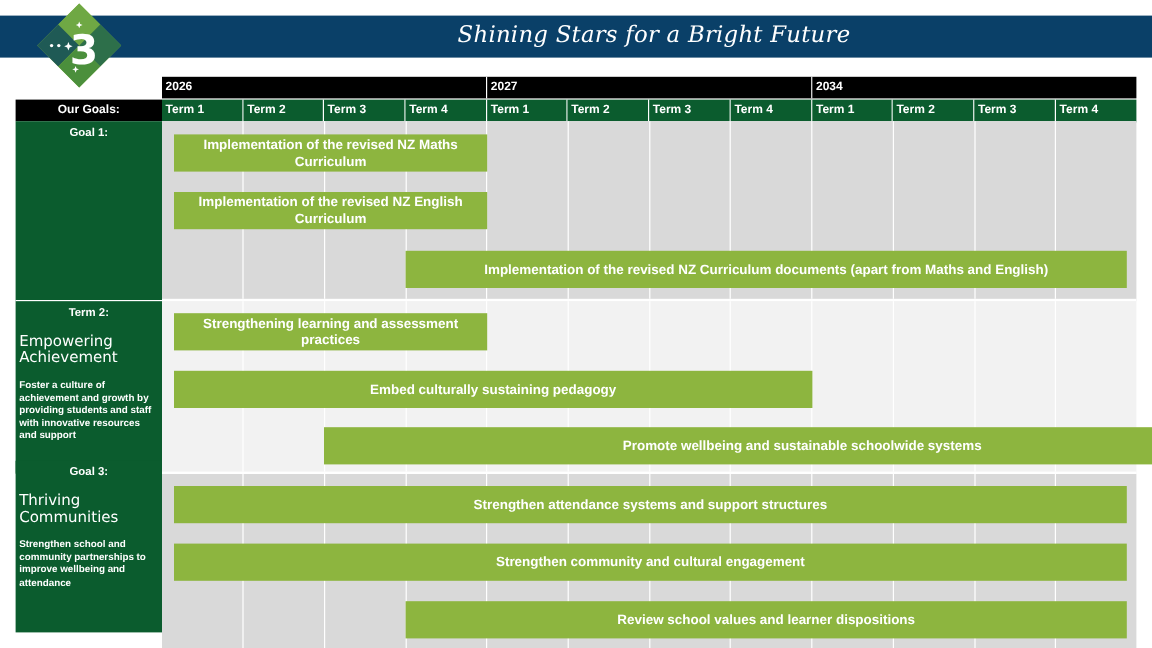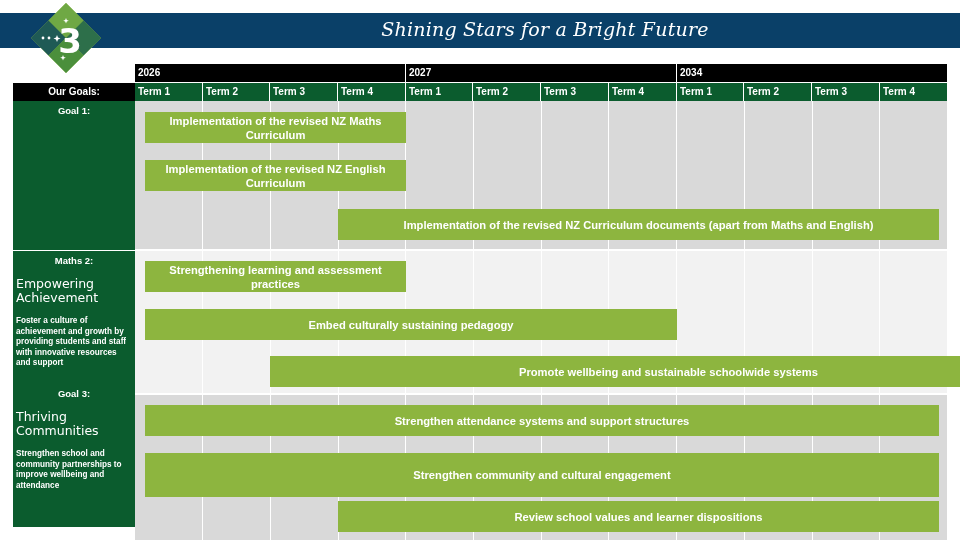--- a/index.html
+++ b/index.html
@@ -108,33 +108,33 @@
     <div class="vline" style="left:541px"></div>
     <div class="vline" style="left:609px"></div>
   <div class="vline" style="left:677px"></div>
     <div class="vline" style="left:744px"></div>
 </div>
 
 <div class="goal-cell" style="top:101px; height:150px;">
   <div class="goal-num">Goal 1:</div>
 </div>
 <div class="goal-cell" style="top:251px; height:144px;">
-  <div class="goal-num">Maths 2:</div>
+  <div class="goal-num">Term 2:</div>
   <div class="goal-name">Empowering Achievement</div>
   <div class="goal-desc">Foster a culture of achievement and growth by providing students and staff with innovative resources and support</div>
 </div>
 <div class="goal-cell" style="top:384px; height:143px; border-bottom:none;">
   <div class="goal-num">Goal 3:</div>
   <div class="goal-name">Thriving Communities</div>
   <div class="goal-desc">Strengthen school and community partnerships to improve wellbeing and attendance</div>
 </div>
 
 <div class="bar" style="left:145px; top:112px; width:261px; height:31px;">Implementation of the revised NZ Maths Curriculum</div>
 <div class="bar" style="left:145px; top:160px; width:261px; height:31px;">Implementation of the revised NZ English Curriculum</div>
 <div class="bar" style="left:338px; top:209px; width:601px; height:31px;">Implementation of the revised NZ Curriculum documents (apart from Maths and English)</div>
 
 <div class="bar" style="left:145px; top:261px; width:261px; height:31px;">Strengthening learning and assessment practices</div>
 <div class="bar" style="left:145px; top:309px; width:532px; height:31px;">Embed culturally sustaining pedagogy</div>
 <div class="bar" style="left:270px; top:356px; width:797px; height:31px;">Promote wellbeing and sustainable schoolwide systems</div>
 
 <div class="bar" style="left:145px; top:405px; width:794px; height:31px;">Strengthen attendance systems and support structures</div>
-<div class="bar" style="left:145px; top:453px; width:794px; height:44px;text-align:center;">Strengthen community and cultural engagement</div>
+<div class="bar" style="left:145px; top:453px; width:794px; height:31px;text-align:center;">Strengthen community and cultural engagement</div>
 <div class="bar" style="left:338px; top:501px; width:601px; height:31px;">Review school values and learner dispositions</div>
 
 </body></html>

